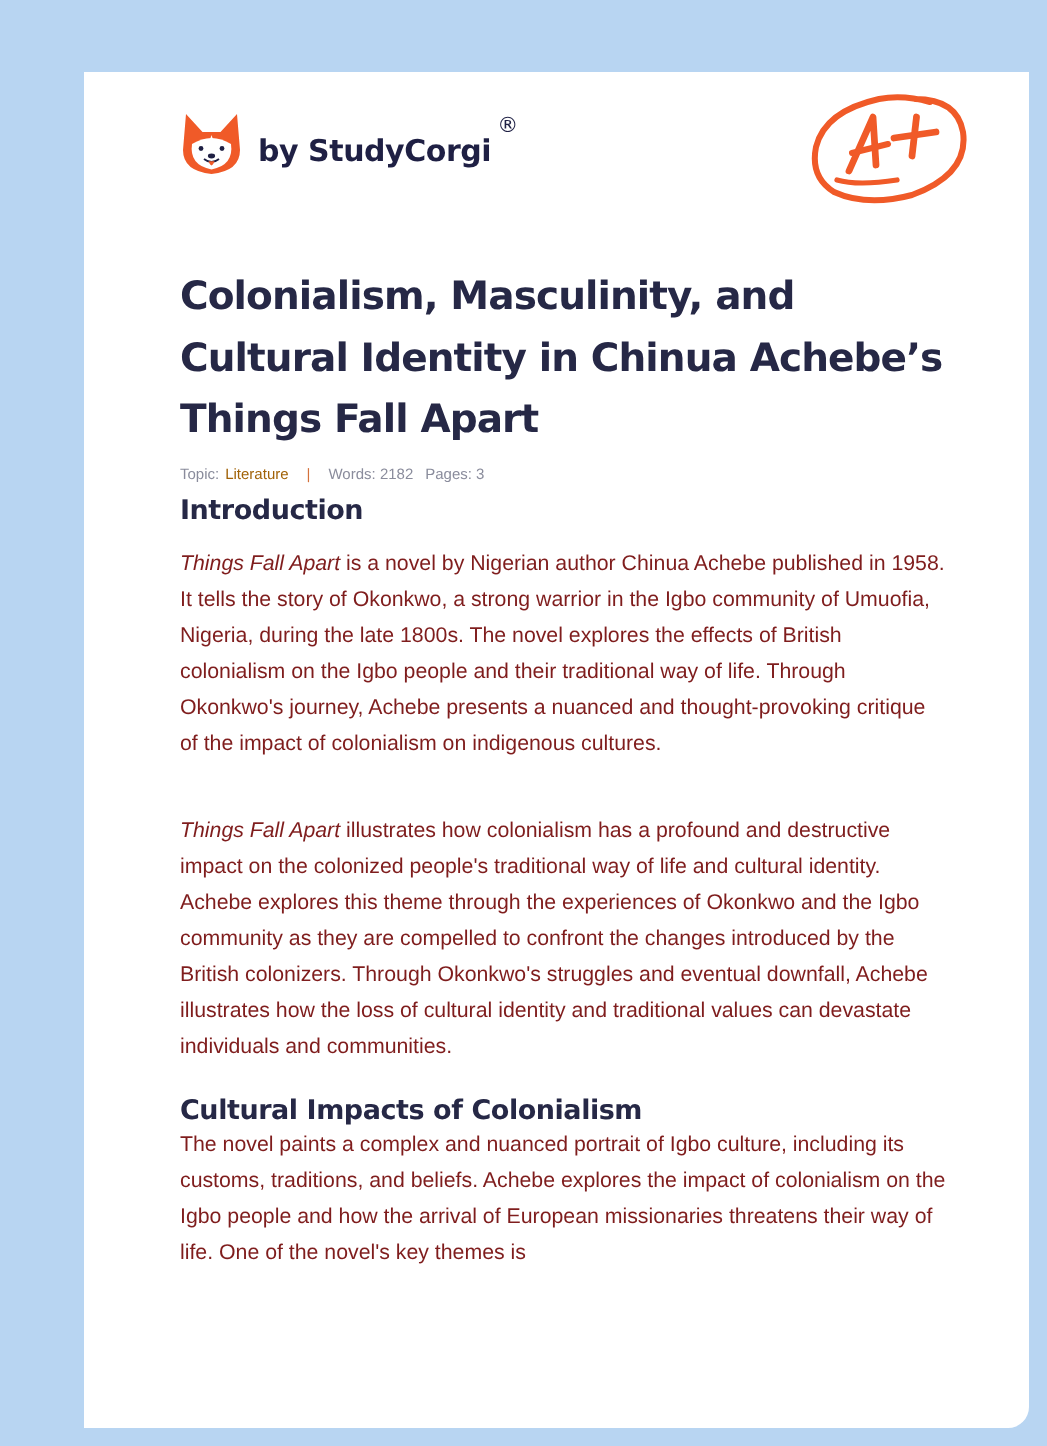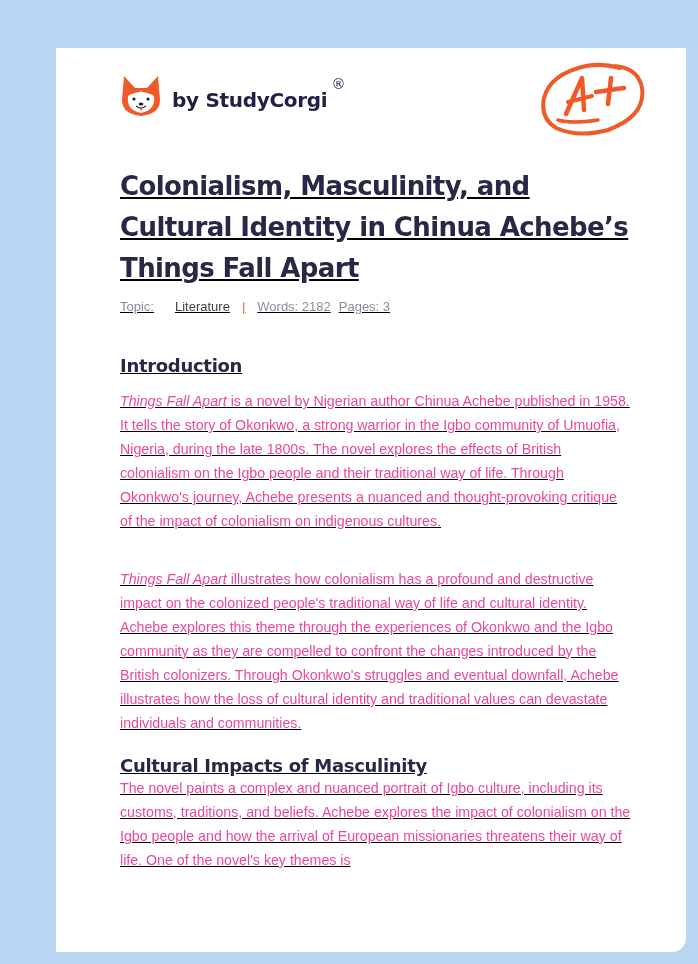--- a/index.html
+++ b/index.html
@@ -35,51 +35,51 @@
   }
   .logo-reg {
     font-family: "DejaVu Sans", sans-serif;
     font-size: 14px; color: #1f2044;
     position: relative; top: -12px; margin-left: 4px;
   }
   .grade {
     position: absolute; left: 482px; top: 10px; width: 110px; height: 82px;
   }
   .content {
-    position: absolute; left: 64px; top: 118px; width: 512px; text-decoration: underline;
+    position: absolute; left: 64px; top: 130px; width: 512px;
   }
   .title {
     font-family: "DejaVu Sans", sans-serif;
     font-weight: bold;
     font-size: 26px;
     line-height: 41px;
     color: #262846;
     letter-spacing: -0.6px;
   }
   .meta {
     margin-top: 10px;
-    font-size: 13px;
+    font-size: 10px;
     color: #8a8c9c;
     display: flex; align-items: center;
   }
-  .meta .topic-value { color: #404040; margin-left: 21px; }
+  .meta .topic-value { color: #a16207; margin-left: 4px; }
   .meta .sep { color: #d4713b; margin: 0 12px; }
   .meta .pages { margin-left: 8px; }
   h2.section {
     font-family: "DejaVu Sans", sans-serif;
     font-weight: bold;
     font-size: 18px;
     color: #262846;
     letter-spacing: -0.3px;
   }
-  .intro-h { margin-top: 41px; }
+  .intro-h { margin-top: 8px; }
   p.body {
     font-size: 14.2px;
     line-height: 24px;
-    color: #ec4899;
+    color: #7f1d1d;
   }
   p.body em { font-style: italic; }
   .p1 { margin-top: 13px; }
   .p2 { margin-top: 34px; }
   .h2b { margin-top: 20px; }
   .p3 { }
 </style>
 </head>
 <body>
 
@@ -121,17 +121,17 @@
       <span>Words: 2182</span>
       <span class="pages">Pages: 3</span>
     </div>
 
     <h2 class="section intro-h">Introduction</h2>
 
     <p class="body p1"><em>Things Fall Apart</em><span> is a novel by Nigerian author Chinua Achebe published in 1958. It tells the story of Okonkwo, a strong warrior in the Igbo community of Umuofia, Nigeria, during the late 1800s. The novel explores the effects of British colonialism on the Igbo people and their traditional way of life. Through Okonkwo's journey, Achebe presents a nuanced and thought-provoking critique of the impact of colonialism on indigenous cultures.</span></p>
 
     <p class="body p2"><em>Things Fall Apart</em><span> illustrates how colonialism has a profound and destructive impact on the colonized people's traditional way of life and cultural identity. Achebe explores this theme through the experiences of Okonkwo and the Igbo community as they are compelled to confront the changes introduced by the British colonizers. Through Okonkwo's struggles and eventual downfall, Achebe illustrates how the loss of cultural identity and traditional values can devastate individuals and communities.</span></p>
 
-    <h2 class="section h2b">Cultural Impacts of Masculinity</h2>
+    <h2 class="section h2b">Cultural Impacts of Colonialism</h2>
 
     <p class="body p3"><span>The novel paints a complex and nuanced portrait of Igbo culture, including its customs, traditions, and beliefs. Achebe explores the impact of colonialism on the Igbo people and how the arrival of European missionaries threatens their way of life. One of the novel's key themes is</span></p>
   </div>
 </div>
 
 </body></html>

